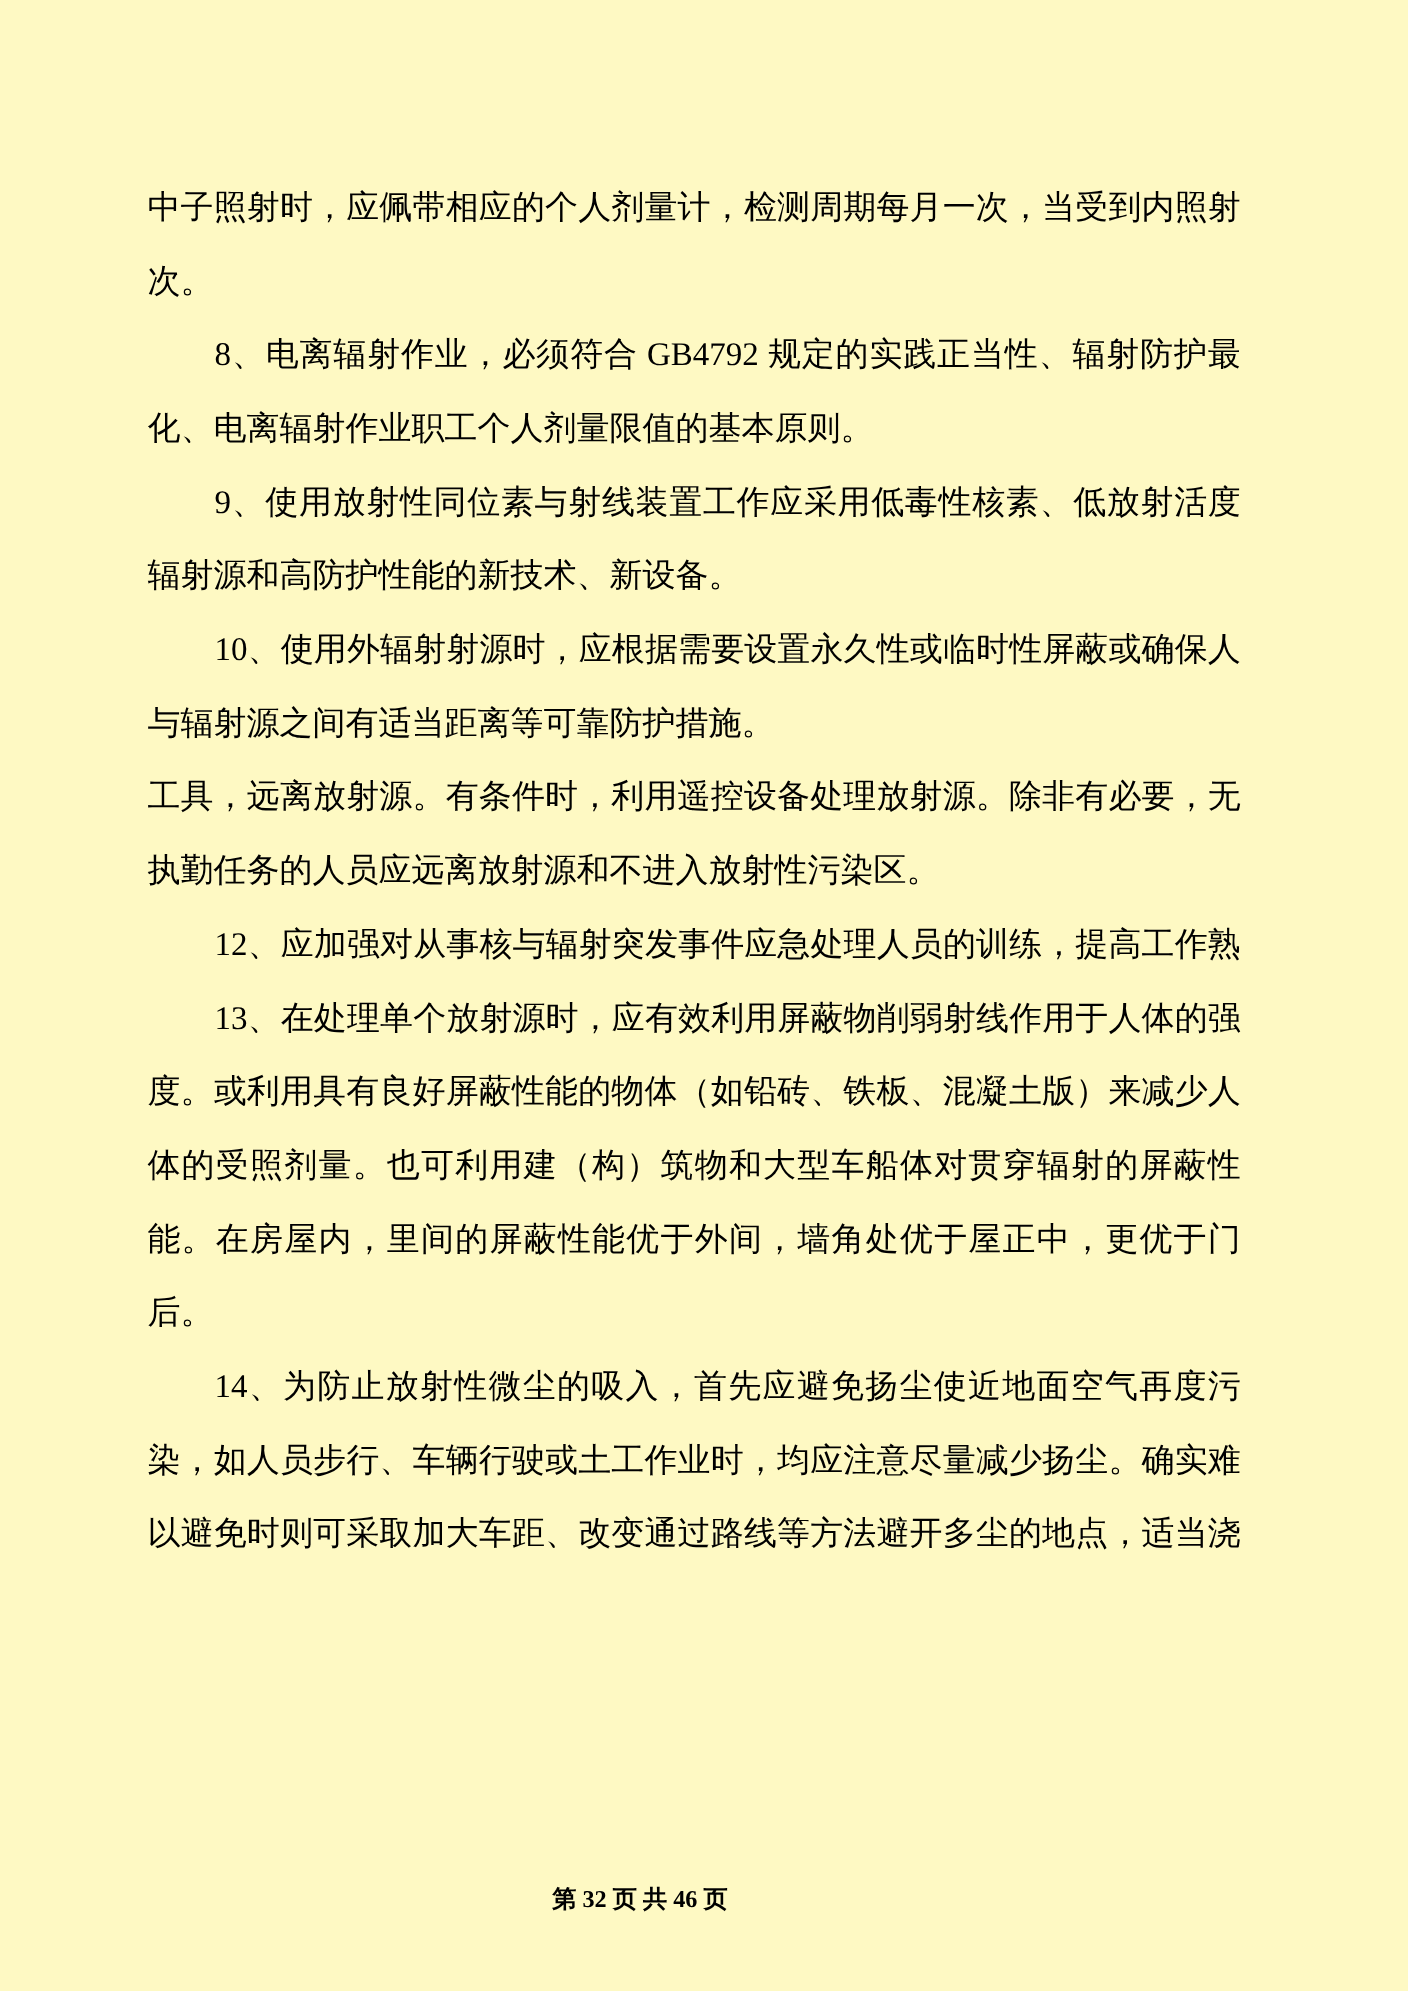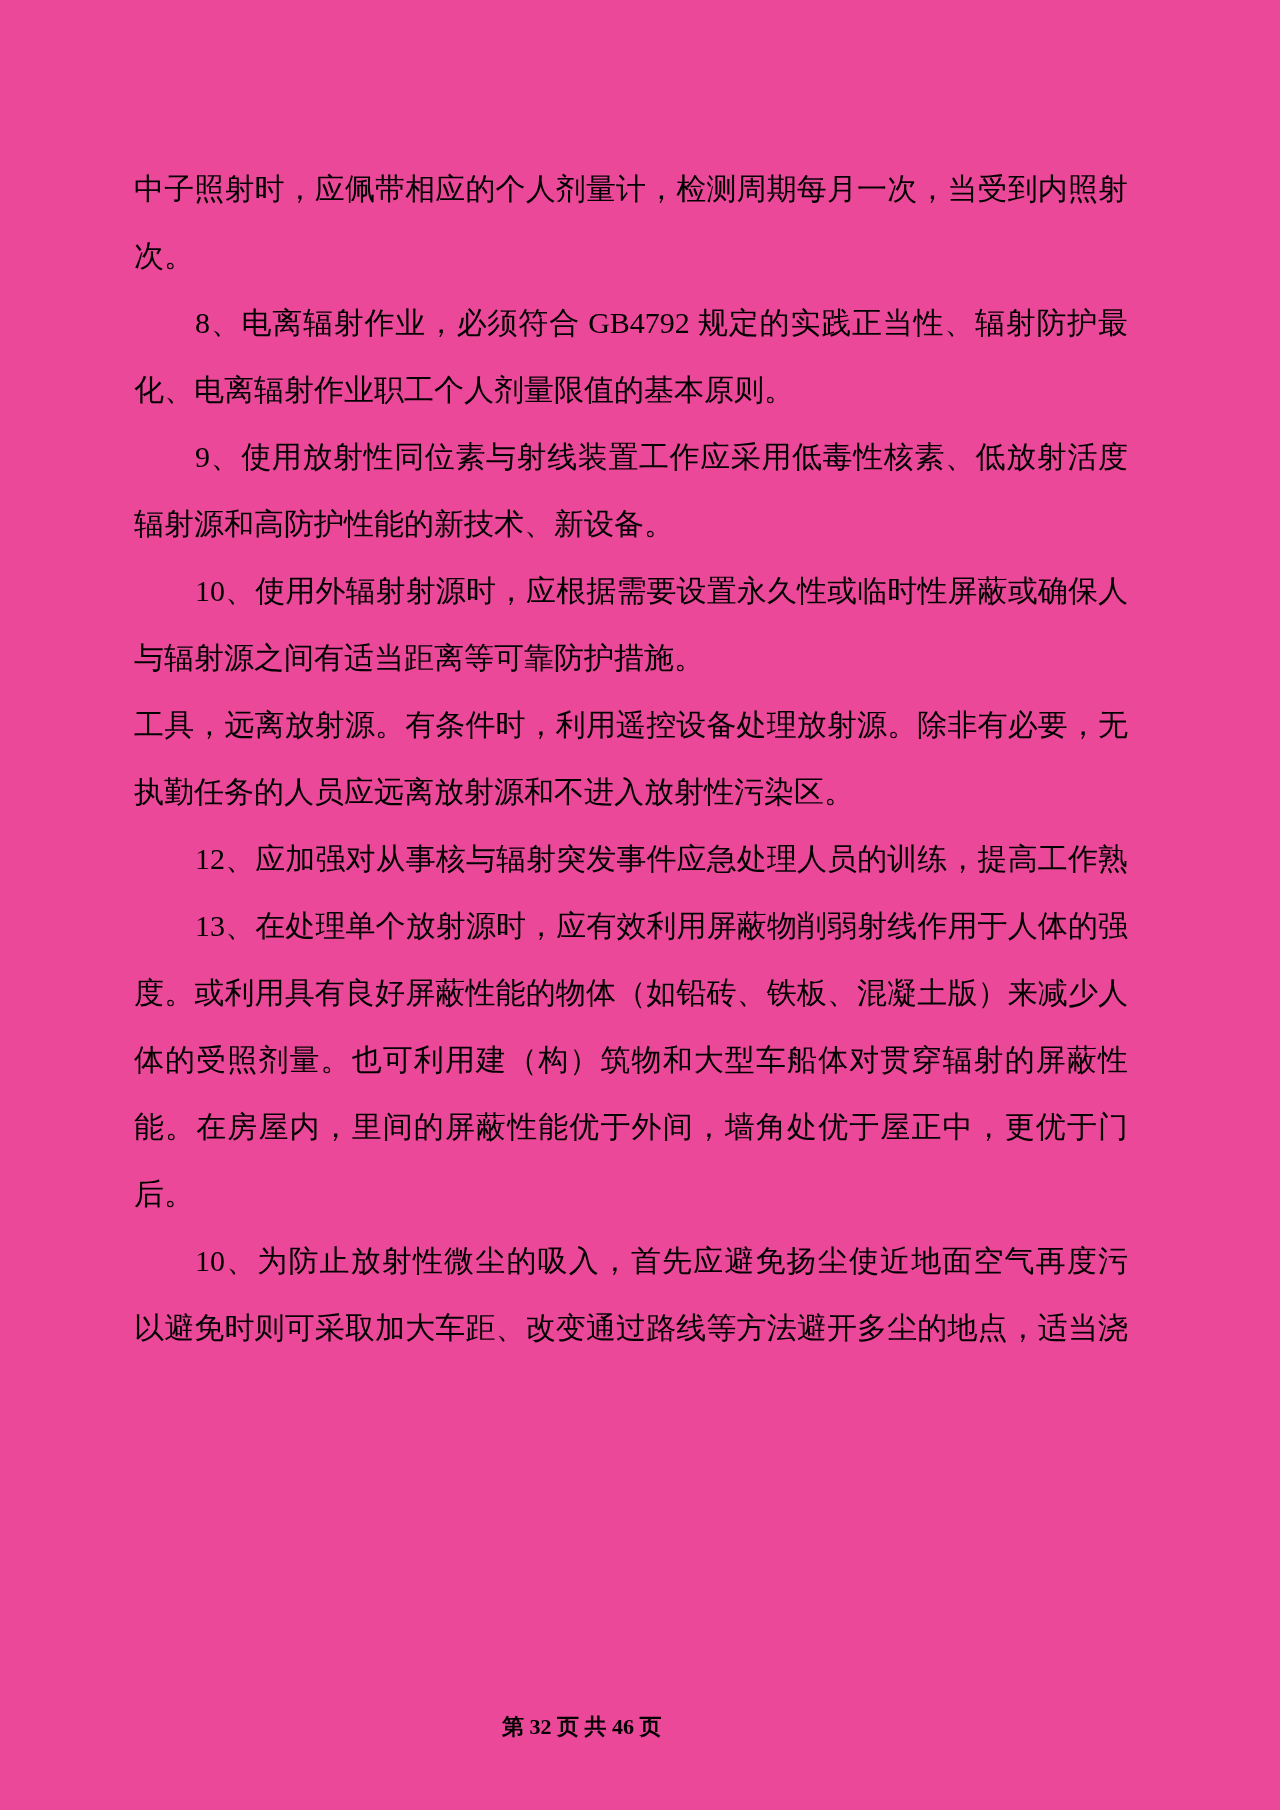--- a/index.html
+++ b/index.html
@@ -4,21 +4,21 @@
 <style>
   html, body {
     margin: 0;
     padding: 0;
     background: #ffffff;
   }
   .page {
     position: relative;
     width: 1280px;
     height: 1810px;
-    background: #ec4899;
+    background: #fef9c3;
     overflow: hidden;
   }
   .doc-body {
     position: absolute;
     left: 134px;
     top: 155px;
     width: 994px;
   }
   .line {
     font-family: "Liberation Serif", "DejaVu Serif", serif;
@@ -66,19 +66,20 @@
       <div class="line full indent">10、使用外辐射射源时，应根据需要设置永久性或临时性屏蔽或确保人</div>
       <div class="line last">与辐射源之间有适当距离等可靠防护措施。</div>
       <div class="line full">工具，远离放射源。有条件时，利用遥控设备处理放射源。除非有必要，无</div>
       <div class="line last">执勤任务的人员应远离放射源和不进入放射性污染区。</div>
       <div class="line full indent">12、应加强对从事核与辐射突发事件应急处理人员的训练，提高工作熟</div>
       <div class="line full indent">13、在处理单个放射源时，应有效利用屏蔽物削弱射线作用于人体的强</div>
       <div class="line full">度。或利用具有良好屏蔽性能的物体（如铅砖、铁板、混凝土版）来减少人</div>
       <div class="line full">体的受照剂量。也可利用建（构）筑物和大型车船体对贯穿辐射的屏蔽性</div>
       <div class="line full">能。在房屋内，里间的屏蔽性能优于外间，墙角处优于屋正中，更优于门</div>
       <div class="line last">后。</div>
-      <div class="line full indent">10、为防止放射性微尘的吸入，首先应避免扬尘使近地面空气再度污</div>
+      <div class="line full indent">14、为防止放射性微尘的吸入，首先应避免扬尘使近地面空气再度污</div>
+      <div class="line full">染，如人员步行、车辆行驶或土工作业时，均应注意尽量减少扬尘。确实难</div>
       <div class="line full">以避免时则可采取加大车距、改变通过路线等方法避开多尘的地点，适当浇</div>
     </div>
   <div class="footer">
     <span>第 32 页 共 46 页</span>
   </div>
 </div>
 
 </body></html>

